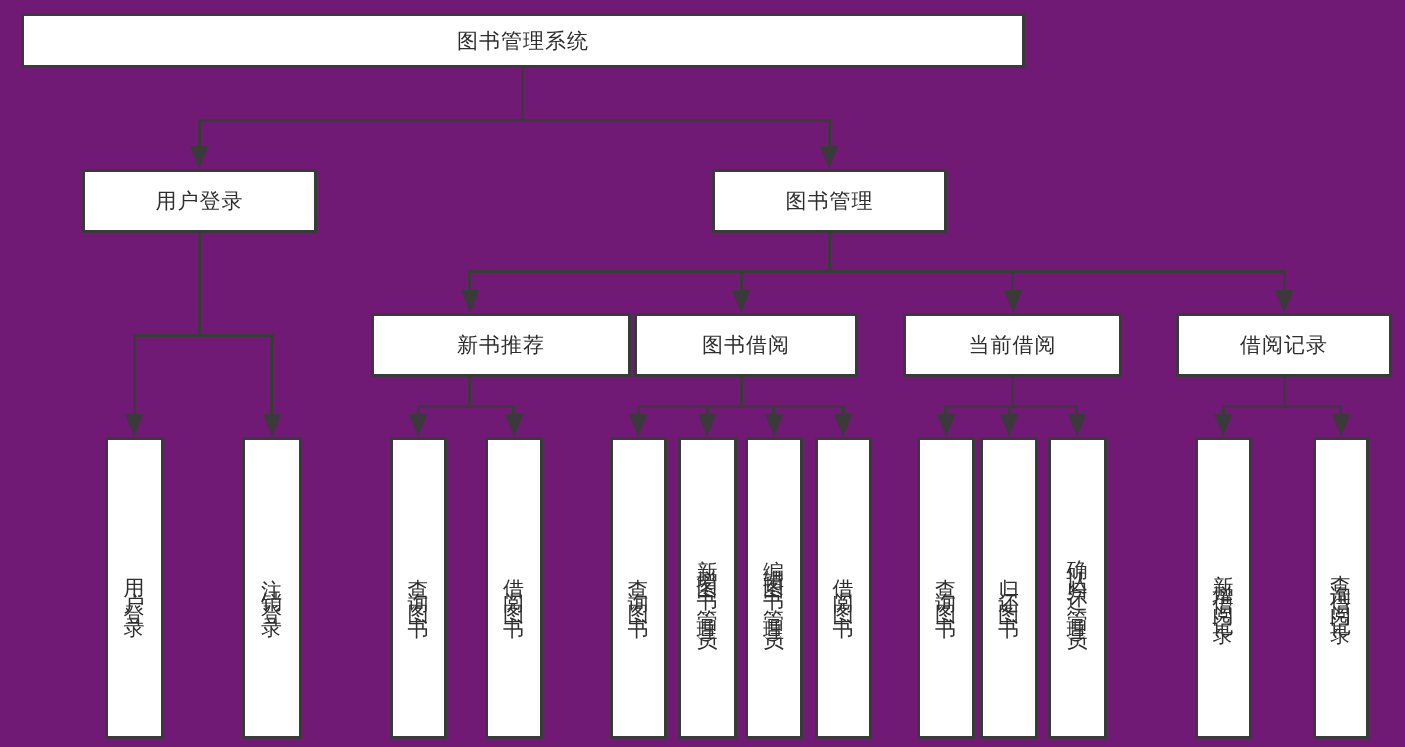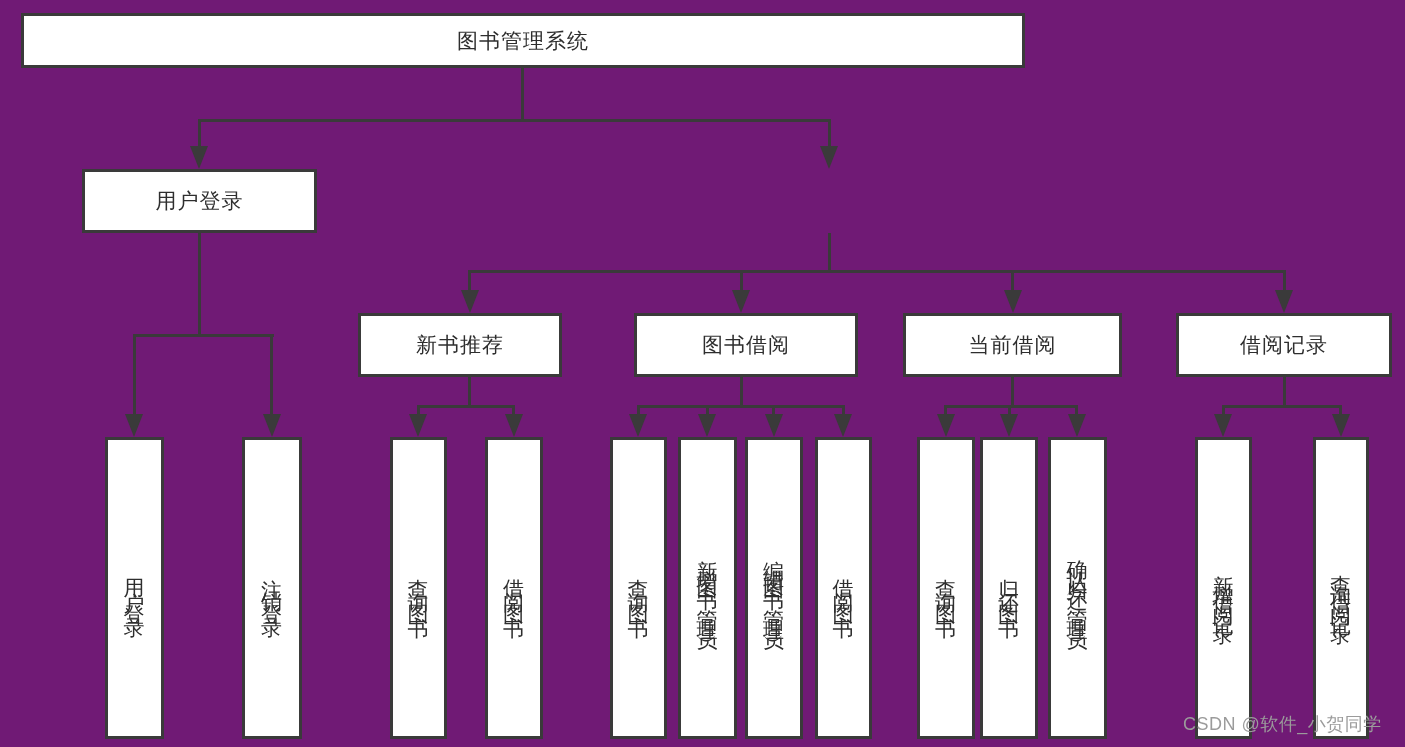--- a/index.html
+++ b/index.html
@@ -42,40 +42,43 @@
   <div class="vl" style="left:521px;top:68px;height:52px"></div>
   <div class="hl" style="left:198px;top:119px;width:632px"></div>
   <div class="vl" style="left:198px;top:119px;height:28px"></div>
   <div class="arrow" style="left:190px;top:146px"></div>
   <div class="vl" style="left:828px;top:119px;height:28px"></div>
   <div class="arrow" style="left:820px;top:146px"></div>
 
   <div class="box hbox" style="left:82px;top:169px;width:235px;height:64px">
     <span class="lbl">用户登录</span>
   </div>
+  <div class="box hbox" style="left:712px;top:169px;width:235px;height:64px">
+    <span class="lbl">图书管理</span>
+  </div>
 
   <div class="vl" style="left:198px;top:233px;height:102px"></div>
   <div class="hl" style="left:133px;top:334px;width:141px"></div>
   <div class="vl" style="left:133px;top:334px;height:81px"></div>
   <div class="arrow" style="left:125px;top:414px"></div>
   <div class="vl" style="left:270px;top:334px;height:81px"></div>
   <div class="arrow" style="left:263px;top:414px"></div>
 
   <div class="vl" style="left:828px;top:233px;height:38px"></div>
   <div class="hl" style="left:468px;top:270px;width:817px"></div>
   <div class="vl" style="left:468px;top:270px;height:21px"></div>
   <div class="arrow" style="left:461px;top:290px"></div>
   <div class="vl" style="left:740px;top:270px;height:21px"></div>
   <div class="arrow" style="left:732px;top:290px"></div>
   <div class="vl" style="left:1011px;top:270px;height:21px"></div>
   <div class="arrow" style="left:1004px;top:290px"></div>
   <div class="vl" style="left:1283px;top:270px;height:21px"></div>
   <div class="arrow" style="left:1275px;top:290px"></div>
 
-  <div class="box hbox" style="left:358px;top:313px;width:204px;height:64px">
+  <div class="box hbox" style="left:371px;top:313px;width:260px;height:64px">
     <span class="lbl">新书推荐</span>
   </div>
   <div class="box hbox" style="left:634px;top:313px;width:224px;height:64px">
     <span class="lbl">图书借阅</span>
   </div>
   <div class="box hbox" style="left:1176px;top:313px;width:216px;height:64px">
     <span class="lbl">借阅记录</span>
   </div>
   <div class="box hbox" style="left:903px;top:313px;width:219px;height:64px">
     <span class="lbl">当前借阅</span>
@@ -152,15 +155,14 @@
     <span class="vlbl">确认归还（管理员）</span>
   </div>
 
   <div class="box vbox" style="left:1195px;top:437px;width:57px;height:302px">
     <span class="vlbl">新增借阅记录</span>
   </div>
   <div class="box vbox" style="left:1313px;top:437px;width:56px;height:302px">
     <span class="vlbl">查询借阅记录</span>
   </div>
 
-  <div class="watermark">CSDN @软件_小贺同学</div>
 
 </div>
 
 </body></html>

